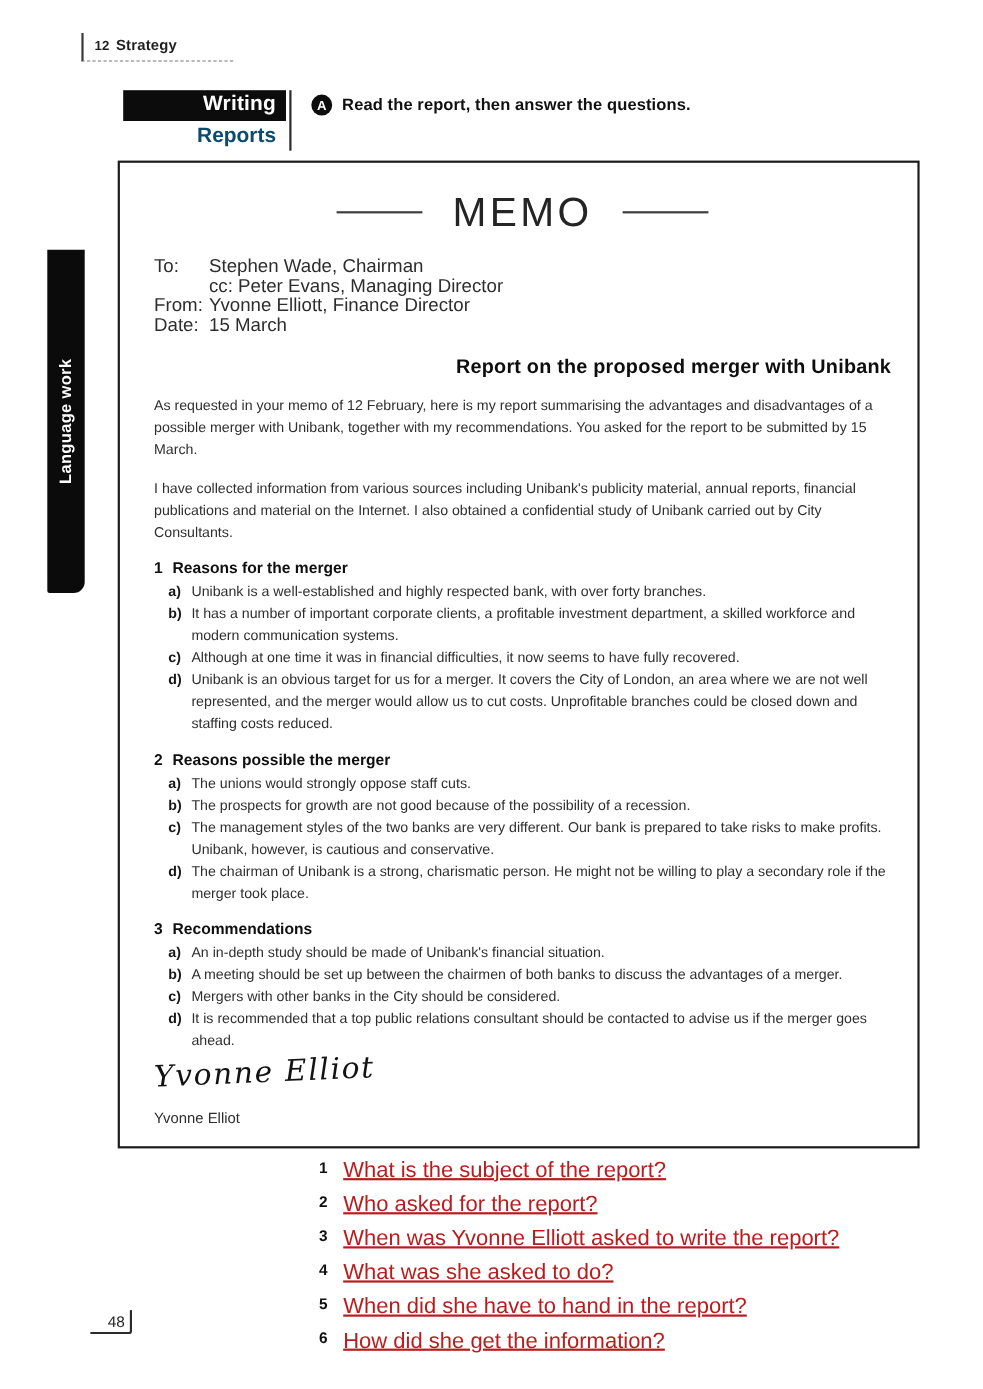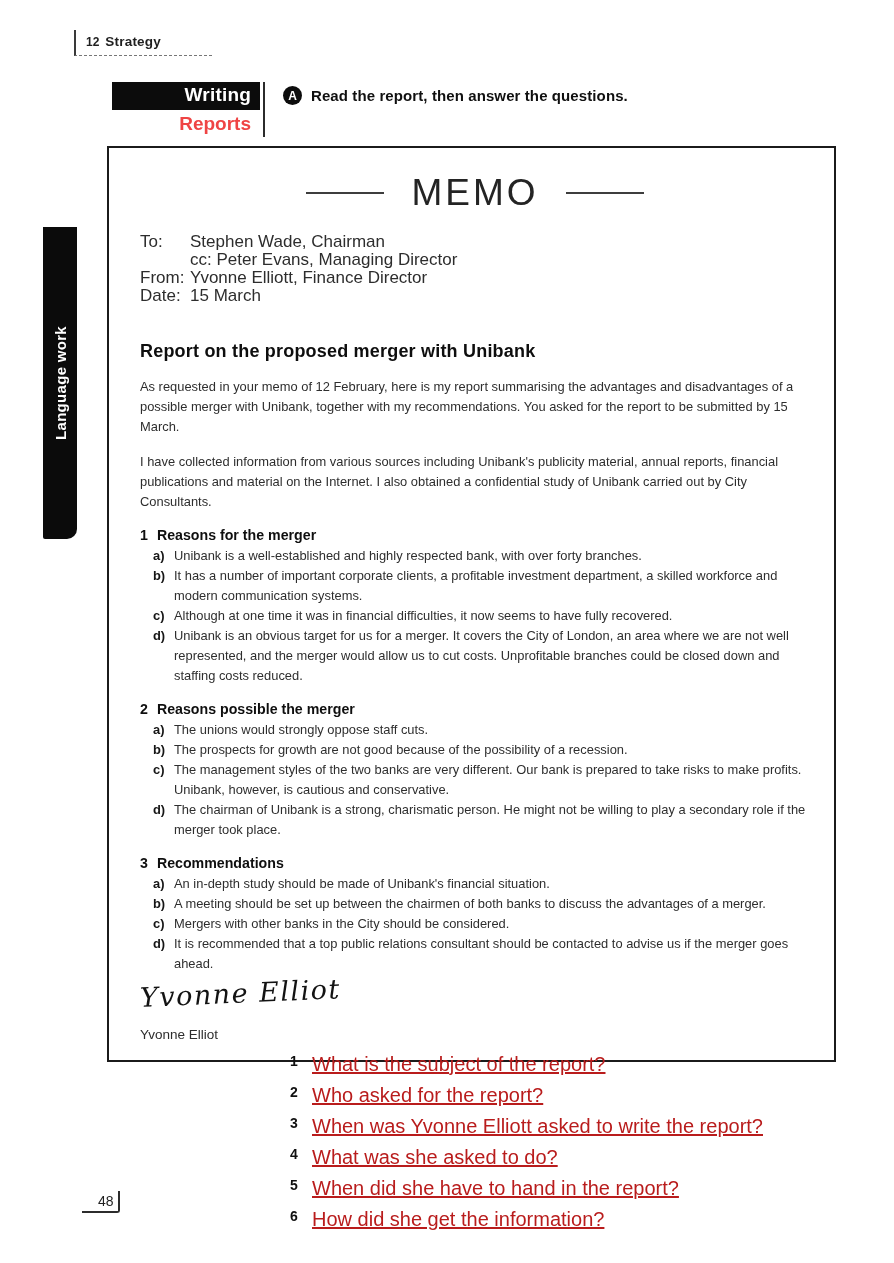--- a/index.html
+++ b/index.html
@@ -15,21 +15,21 @@
     padding:2px 0 5px 10px; font-weight:bold; color:#1f1f1f;
   }
   .ch-num { font-size:12px; margin-right:6px; }
   .ch-title { font-size:13.5px; letter-spacing:0.2px; }
 
   
   .unit-label { position:absolute; left:112px; top:82px; width:148px;
     border-right:2px solid #2b2b2b; padding-right:3px; }
   .unit-box { background:#0c0c0c; color:#ffffff; font-size:19px; font-weight:bold;
     text-align:right; padding:2px 9px 4px; letter-spacing:0.2px; }
-  .unit-sub { color:#ef4444; font-size:19px; font-weight:bold; text-align:right;
+  .unit-sub { color:#0c4a6e; font-size:19px; font-weight:bold; text-align:right;
     padding:3px 9px 2px; }
 
   
   .exercise { position:absolute; left:283px; top:86px; display:flex; align-items:center; gap:9px; }
   .marker { width:19px; height:19px; border-radius:50%; background:#0c0c0c; color:#fff;
     font-size:12px; font-weight:bold; display:flex; align-items:center; justify-content:center; }
   .instruction { font-size:15px; font-weight:bold; color:#101010; letter-spacing:0.1px; }
 
   
   .side-tab { position:absolute; left:43px; top:227px; width:34px; height:312px;
@@ -44,22 +44,22 @@
     padding:0 24px 18px 31px; }
   .memo-title-row { display:flex; align-items:center; justify-content:center; gap:27px; margin-top:24px; }
   .rule { width:78px; height:2px; background:#3d3d3d; }
   .memo-title { font-size:37px; letter-spacing:3px; color:#242424; font-weight:normal; }
 
   .fields { margin-top:19px; font-size:17px; line-height:18px; color:#2d2d2d; }
   .frow { display:flex; }
   .flabel { width:50px; flex-shrink:0; }
   .fvalue { flex:1; }
 
-  .rtitle { text-align:left; font-weight:bold; font-size:18px; color:#0e0e0e;
-    margin-top:36px; letter-spacing:0.2px; }
+  .rtitle { text-align:right; font-weight:bold; font-size:18px; color:#0e0e0e;
+    margin-top:18px; letter-spacing:0.2px; }
 
   .para { margin-top:15px; font-size:12.9px; line-height:20px; color:#2e2e2e; }
 
   .sec { margin-top:15px; }
   .sec-head { display:flex; gap:9px; font-weight:bold; font-size:14.2px; color:#0f0f0f; }
   .items { margin-top:3px; }
   .item { display:flex; font-size:12.9px; line-height:20px; color:#2e2e2e; margin-left:13px; }
   .letter { font-weight:bold; width:21px; flex-shrink:0; color:#151515; }
   .item-text { flex:1; }
 

